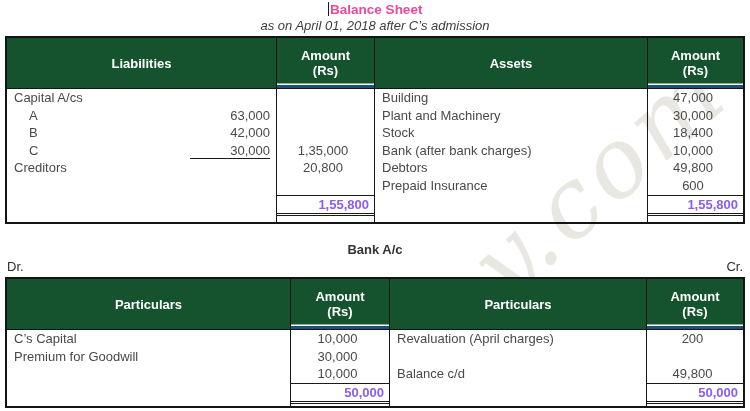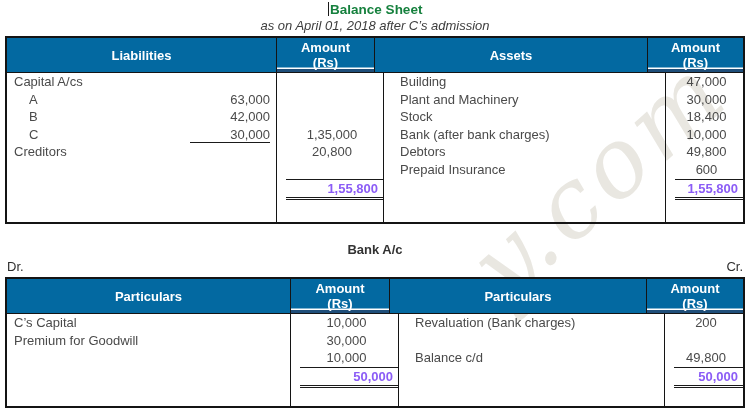--- a/index.html
+++ b/index.html
@@ -27,21 +27,21 @@
     transform-origin: left top;
     white-space: nowrap;
     pointer-events: none;
   }
 
   .page { position: relative; z-index: 1; width: 750px; height: 411px; }
 
   
   .doc-title {
     position: absolute; top: 2px; left: 0; width: 100%;
-    text-align: center; font-size: 13.5px; font-weight: bold; color: #15803d;
+    text-align: center; font-size: 13.5px; font-weight: bold; color: #ec4899;
   }
   .caret {
     display: inline-block; width: 1.5px; height: 14px;
     background: #1a1a1a; vertical-align: -2px; margin-right: 1px;
   }
   .doc-subtitle {
     position: absolute; top: 18px; left: 0; width: 100%;
     text-align: center; font-size: 13px; font-style: italic; color: #3d3d3d;
   }
   .bank-title {
@@ -57,32 +57,32 @@
   
   .acct-table {
     position: absolute; left: 5px; width: 740px;
     border: 2px solid #141414;
     display: flex; flex-direction: column;
   }
   .t-balance { top: 36px; height: 188px; }
   .t-bank    { top: 277px; height: 131px; }
 
   .thead {
-    display: flex; height: 35px; flex: none;
-    background: #0369a1; color: #ffffff;
+    display: flex; height: 51px; flex: none;
+    background: #14532d; color: #ffffff;
     border-bottom: 1.5px solid #141414;
   }
   .th {
     display: flex; flex-direction: column; justify-content: center;
     text-align: center; font-weight: bold; font-size: 13px; line-height: 15px;
   }
   .th.divr { border-right: 1.5px solid #141414; }
   .th-amount { box-shadow: inset 0 -3px 0 #1F4E79, inset 0 -4.5px 0 #ffffff; }
 
-  .tbody { display: flex; flex: 1; gap: 9px; }
+  .tbody { display: flex; flex: 1; }
   .col { display: flex; flex-direction: column; }
   .col.divr { border-right: 1.5px solid #141414; }
 
   
   .t-balance .c1 { width: 270px; }
   .t-balance .c2 { width: 98px; }
   .t-balance .c3 { width: 273px; }
   .t-balance .c4 { flex: 1; }
   
   .t-bank .c1 { width: 284px; }
@@ -283,21 +283,21 @@
         <div class="row">
             <span class="amt">10,000</span>
           </div>
         <div class="total">50,000</div>
         <div class="dbl"></div>
         <div class="spacer"></div>
       </div>
 
       <div class="col c3 divr">
         <div class="row">
-            <span class="lbl">Revaluation (Bank charges)</span>
+            <span class="lbl">Revaluation (April charges)</span>
           </div>
         <div class="row">
             <span class="lbl"></span>
           </div>
         <div class="row">
             <span class="lbl">Balance c/d</span>
           </div>
         <div class="spacer"></div>
       </div>
 

